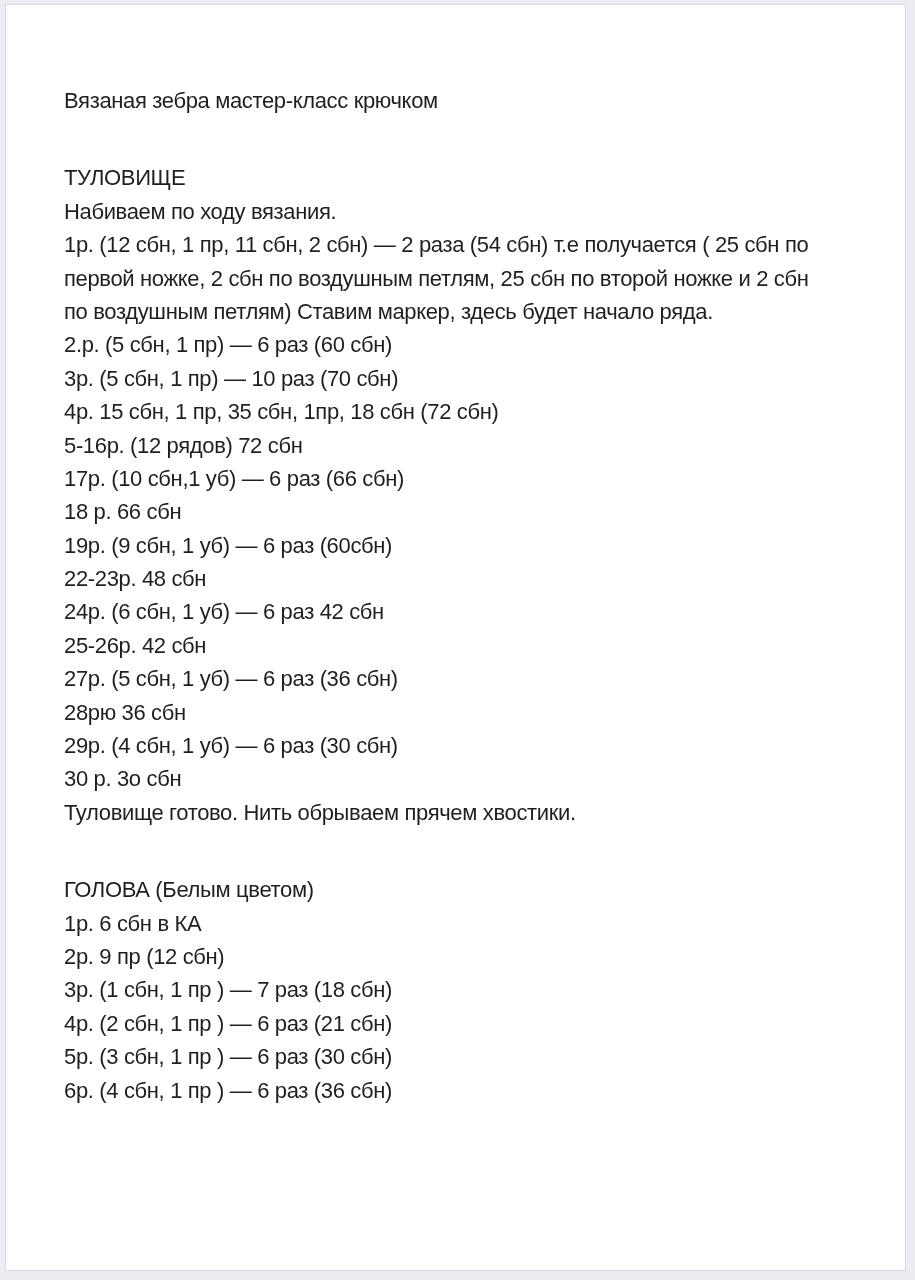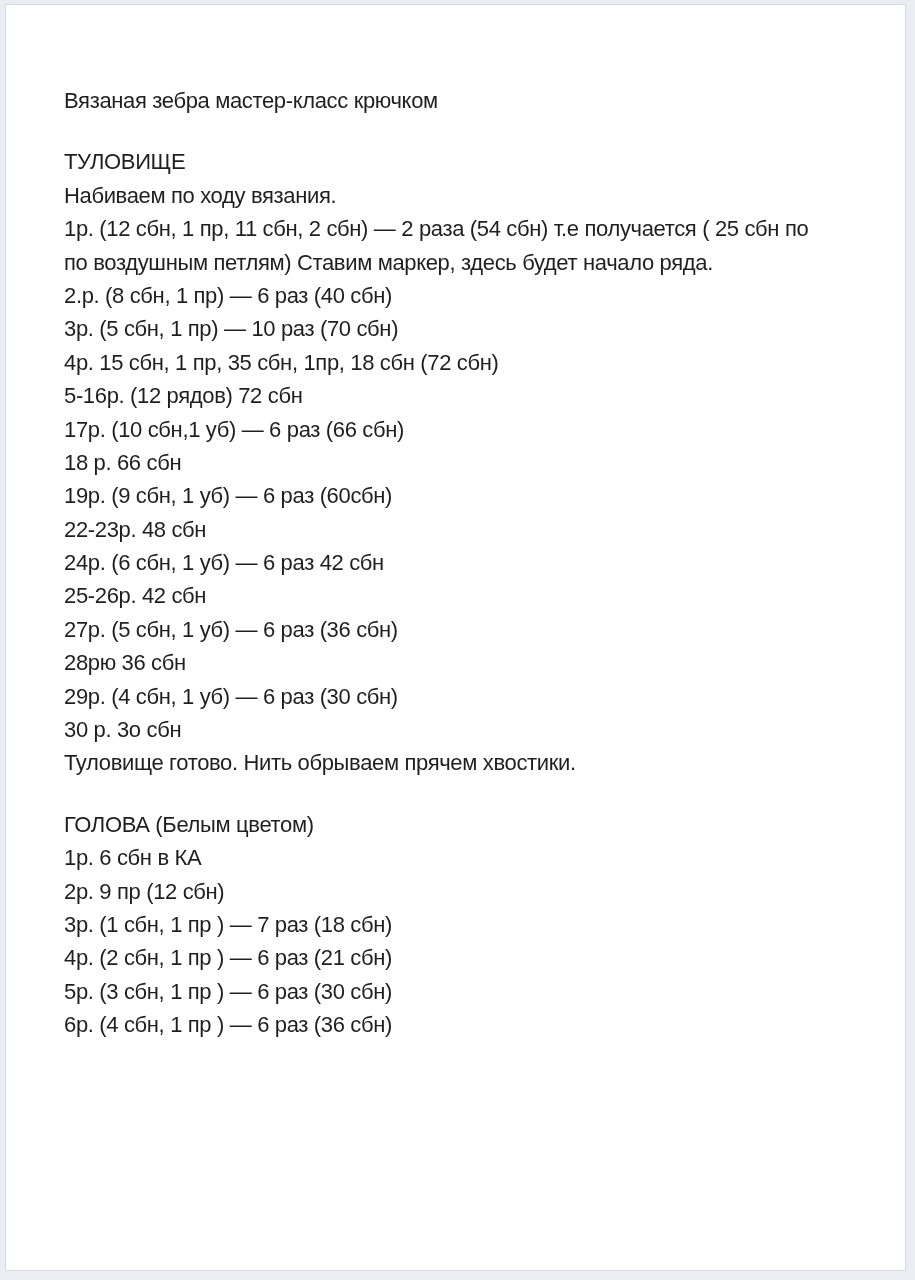--- a/index.html
+++ b/index.html
@@ -34,42 +34,43 @@
     color: #1f1f1f;
     font-size: 22px;
     line-height: 33.4px;
     letter-spacing: -0.35px;
   }
   .line {
     white-space: pre;
     height: 33.4px;
   }
   .doc-section {
-    margin-top: 28px; 
+    margin-top: 44px; 
   }
   .heading {
     
   }
 </style>
 </head>
 <body>
 
 <div class="canvas">
   <div class="page">
     <div class="content">
 
       <div class="line title">Вязаная зебра мастер-класс крючком</div>
 
       <section class="doc-section">
         <div class="line heading">ТУЛОВИЩЕ</div>
         <div class="lines">
             <div class="line">Набиваем по ходу вязания.</div>
             <div class="line">1р. (12 сбн, 1 пр, 11 сбн, 2 сбн) — 2 раза (54 сбн) т.е получается ( 25 сбн по</div>
+            <div class="line">первой ножке, 2 сбн по воздушным петлям, 25 сбн по второй ножке и 2 сбн</div>
             <div class="line">по воздушным петлям) Ставим маркер, здесь будет начало ряда.</div>
-            <div class="line">2.р. (8 сбн, 1 пр) — 6 раз (40 сбн)</div>
+            <div class="line">2.р. (5 сбн, 1 пр) — 6 раз (60 сбн)</div>
             <div class="line">3р. (5 сбн, 1 пр) — 10 раз (70 сбн)</div>
             <div class="line">4р. 15 сбн, 1 пр, 35 сбн, 1пр, 18 сбн (72 сбн)</div>
             <div class="line">5-16р. (12 рядов) 72 сбн</div>
             <div class="line">17р. (10 сбн,1 уб) — 6 раз (66 сбн)</div>
             <div class="line">18 р. 66 сбн</div>
             <div class="line">19р. (9 сбн, 1 уб) — 6 раз (60сбн)</div>
             <div class="line">22-23р. 48 сбн</div>
             <div class="line">24р. (6 сбн, 1 уб) — 6 раз 42 сбн</div>
             <div class="line">25-26р. 42 сбн</div>
             <div class="line">27р. (5 сбн, 1 уб) — 6 раз (36 сбн)</div>

